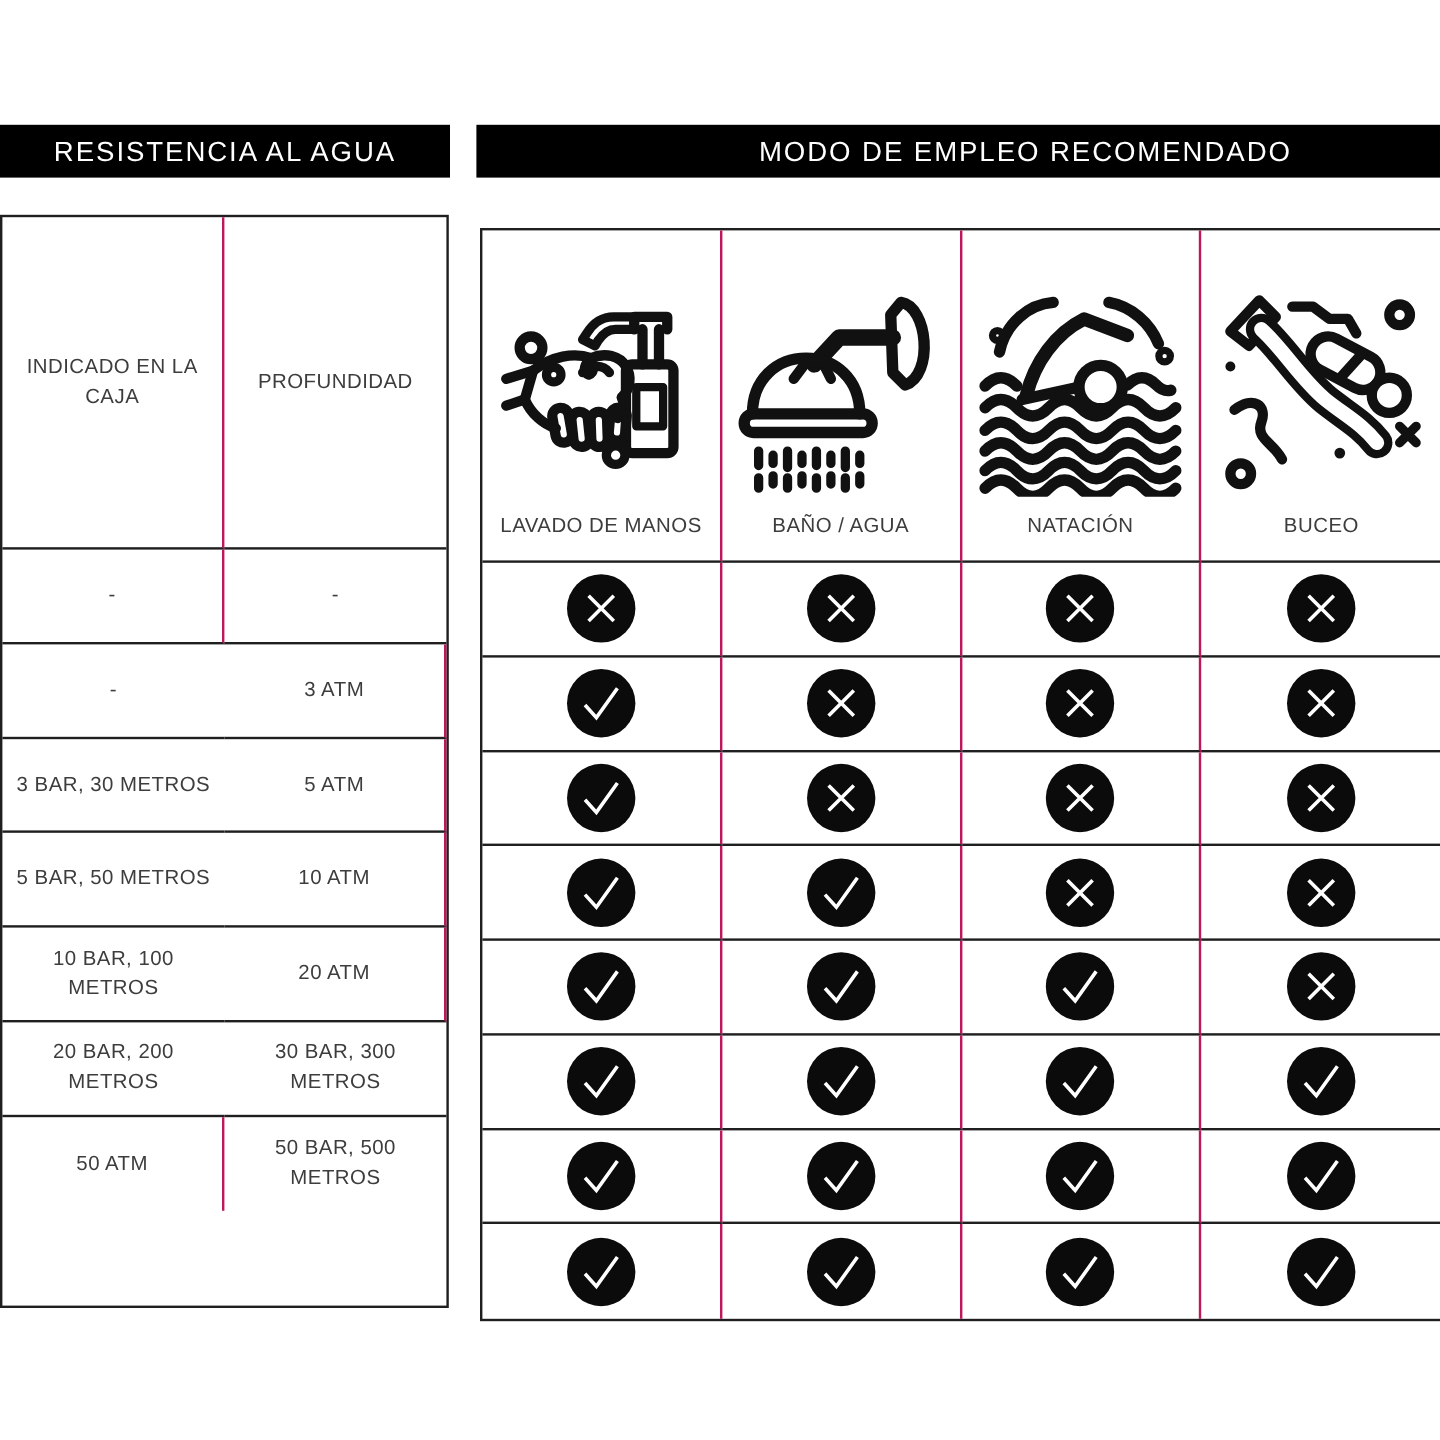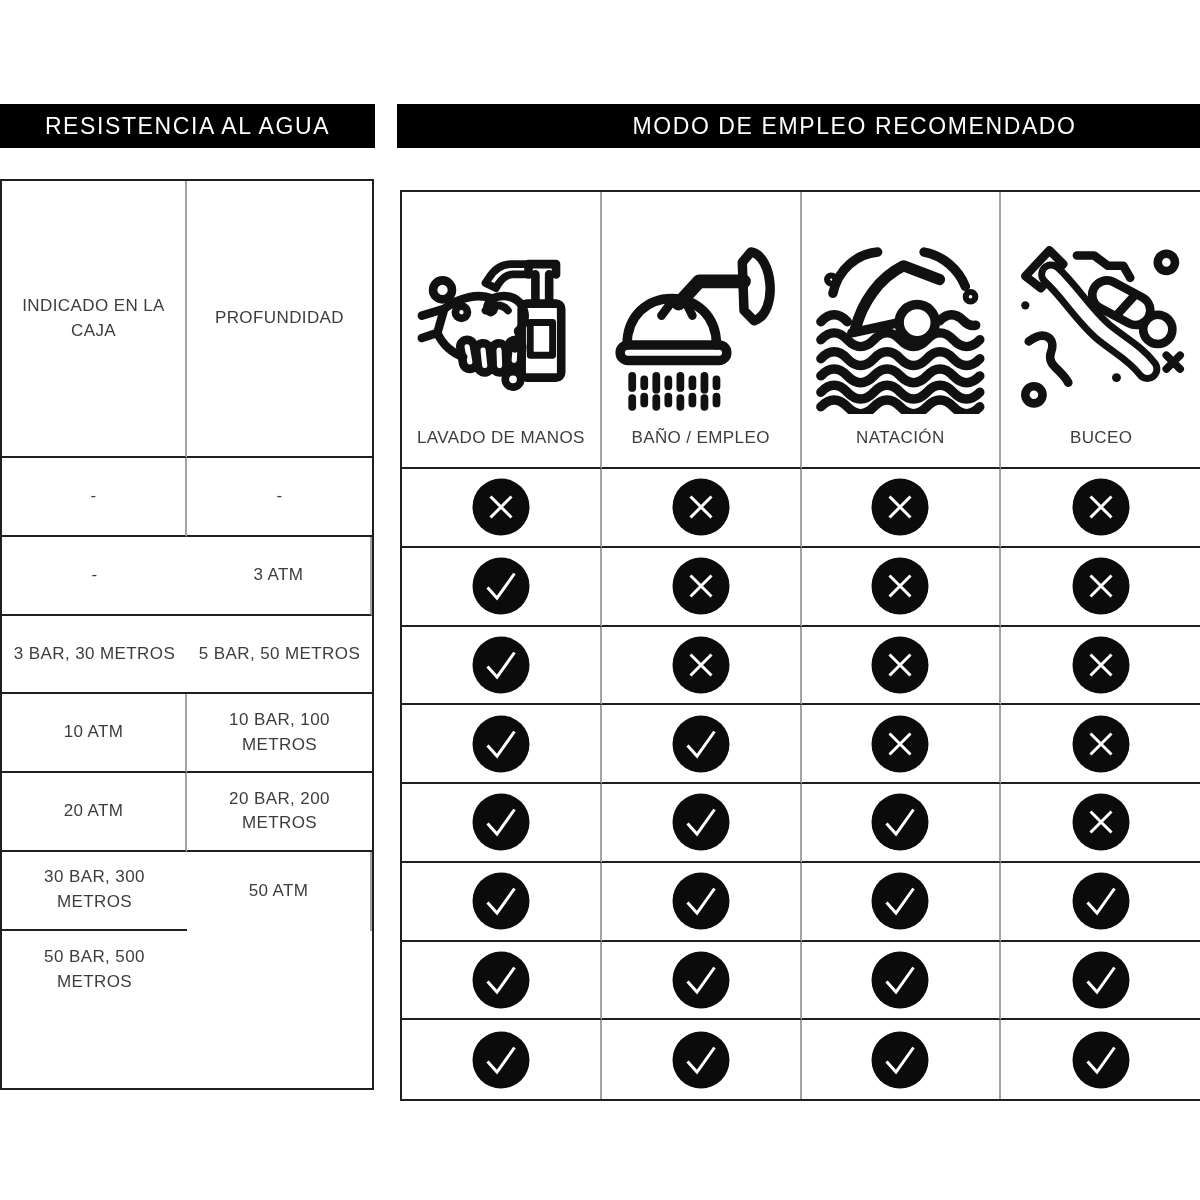--- a/index.html
+++ b/index.html
@@ -20,21 +20,21 @@
 
   
   .tbl {
     position:absolute; top:179px; height:911px; box-sizing:border-box;
     border:2px solid #1f1f1f; display:grid; background:#fff;
   }
   .tbl-left  { left:0;    width:374px; grid-template-columns:185px 1fr; grid-template-rows:277px repeat(8,1fr); }
   .tbl-right { left:400px; width:803px; grid-template-columns:repeat(4,1fr); grid-template-rows:277px repeat(8,1fr);margin-top:11px; }
 
   .cell {
-    box-sizing:border-box; border-right:2px solid #a3a3a3; border-bottom:2px solid #1f1f1f;
+    box-sizing:border-box; border-right:2px solid #be185d; border-bottom:2px solid #1f1f1f;
     display:flex; align-items:center; justify-content:center; text-align:center;
     color:#3d3d3d; font-size:17px; letter-spacing:.4px; line-height:1.45; padding:4px 8px;
   }
   .cell.no-r { border-right:none; }
   .cell.no-b { border-bottom:none; }
 
   
   .icon-cell { flex-direction:column; justify-content:flex-end; padding-bottom:16px; gap:12px; }
   .icon-wrap { width:172px; height:176px; display:flex; align-items:center; justify-content:center; }
   .icon-wrap svg { width:100%; height:100%; }
@@ -58,20 +58,21 @@
 
   <div class="tbl tbl-left" id="tbl-left">
     <div class="cell">INDICADO EN LA CAJA</div>
     <div class="cell no-r">PROFUNDIDAD</div>
 
   <div class="cell">-</div>
       <div class="cell no-r">-</div>
       <div class="cell no-r">-</div>
       <div class="cell">3 ATM</div>
       <div class="cell no-r">3 BAR, 30 METROS</div>
+      <div class="cell">5 ATM</div>
       <div class="cell no-r">5 BAR, 50 METROS</div>
       <div class="cell">10 ATM</div>
       <div class="cell no-r">10 BAR, 100 METROS</div>
       <div class="cell">20 ATM</div>
       <div class="cell no-r">20 BAR, 200 METROS</div>
       <div class="cell no-r">30 BAR, 300 METROS</div>
       <div class="cell no-b">50 ATM</div>
       <div class="cell no-r no-b">50 BAR, 500 METROS</div>
     </div>
 
@@ -119,21 +120,21 @@
    <path d="M24 79 V97" stroke-dasharray="8 5"></path>
    <path d="M31 81 V97" stroke-dasharray="4 6"></path>
    <path d="M38 79 V97" stroke-dasharray="7 6"></path>
    <path d="M45 81 V97" stroke-dasharray="4 6"></path>
    <path d="M52 79 V97" stroke-dasharray="8 5"></path>
    <path d="M59 81 V95" stroke-dasharray="4 6"></path>
   </g>
  </g>
           </svg>
         </span>
-        <span class="activity-label">BAÑO / EMPLEO</span>
+        <span class="activity-label">BAÑO / AGUA</span>
       </div>
       <div class="cell icon-cell">
         <span class="icon-wrap">
           <svg viewBox="0 0 100 100">
  <g fill="none" stroke="#111" stroke-linecap="round" stroke-linejoin="round" stroke-width="5.5">
   <path d="M11 31 C14 17 25 8 37 7"></path>
   <path d="M64 7 C75 9 84 17 88 27"></path>
   <circle cx="10" cy="23" r="2.4" stroke-width="3.5"></circle>
   <circle cx="91" cy="33" r="2.8" stroke-width="3.5"></circle>
   <path d="M4 58 q7.7 -8 15.4 0 t15.4 0 t15.4 0 t15.4 0 t15.4 0 t15.4 0"></path>

